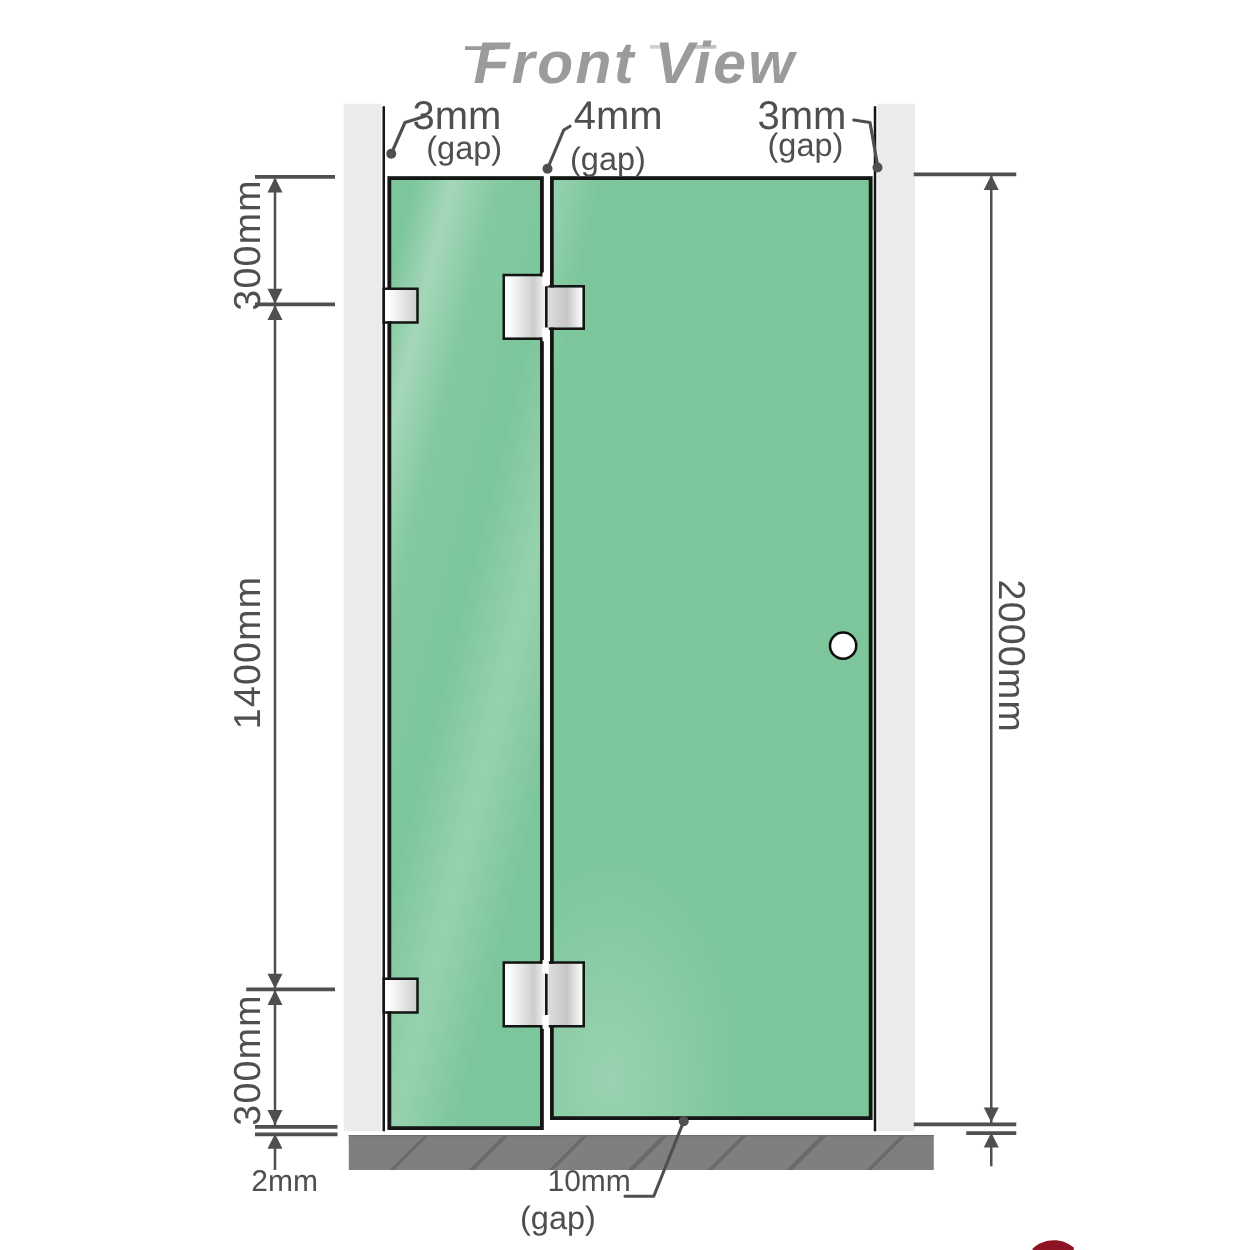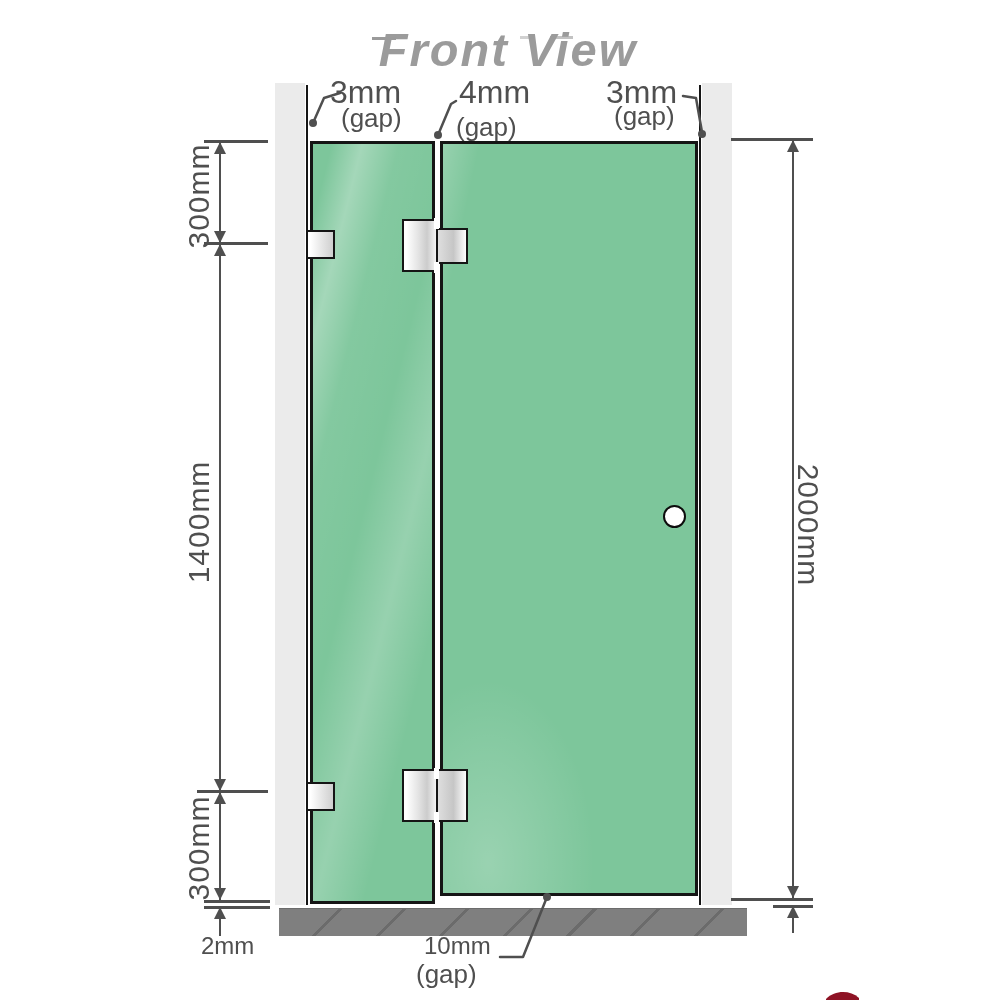--- a/index.html
+++ b/index.html
@@ -135,21 +135,21 @@
   <div class="lab gap" style="left:456px;top:114px">(gap)</div>
   <div class="lab val" style="left:606px;top:76px">3mm</div>
   <div class="lab gap" style="left:614px;top:103px">(gap)</div>
 
   <div class="vlab ccw" style="left:199px;top:196px">300mm</div>
   <div class="vlab ccw" style="left:199px;top:522px">1400mm</div>
   <div class="vlab ccw" style="left:199px;top:848px">300mm</div>
   <div class="vlab cw" style="left:808px;top:525px">2000mm</div>
 
   <div class="lab bot" style="left:201px;top:934px">2mm</div>
-  <div class="lab bot" style="left:424px;top:934px">10mm</div>
+  <div class="lab bot" style="left:438px;top:934px">10mm</div>
   <div class="lab gap" style="left:416px;top:961px">(gap)</div>
 
   <svg class="overlay" width="1000" height="1000" viewBox="0 0 1000 1000">
     <g fill="none" stroke="#4f4f4f" stroke-width="2.5" stroke-linejoin="round" stroke-linecap="round">
       <polyline points="313,123 324,98 340,93"></polyline>
       <polyline points="438,135 451,104 456,101"></polyline>
       <polyline points="683,96 696,98 702,132"></polyline>
       <polyline points="547,897 523,957 500,957"></polyline>
     </g>
     <g fill="#4f4f4f">

